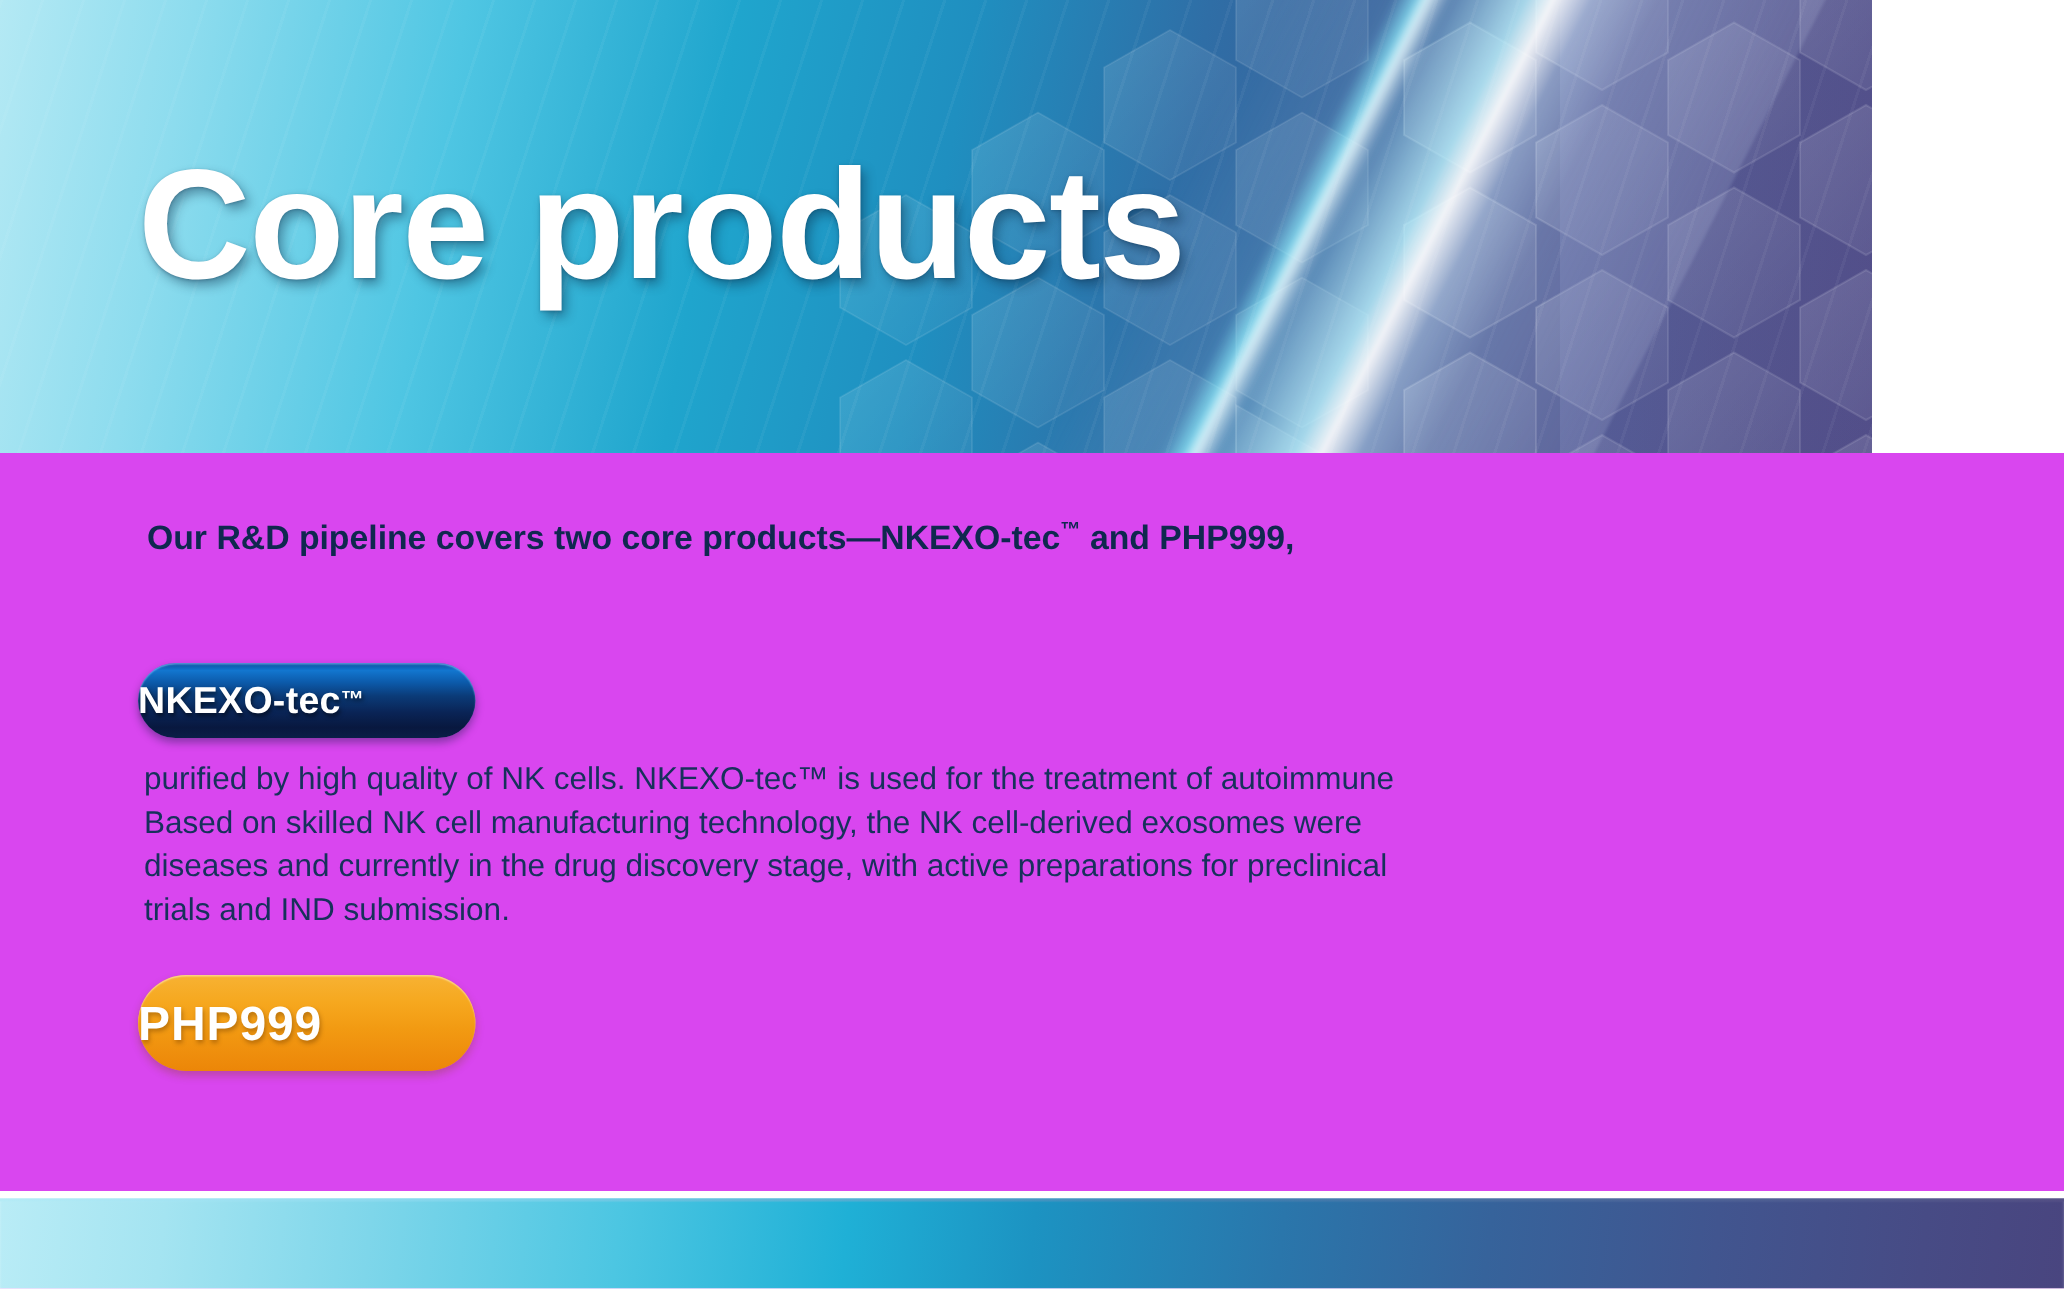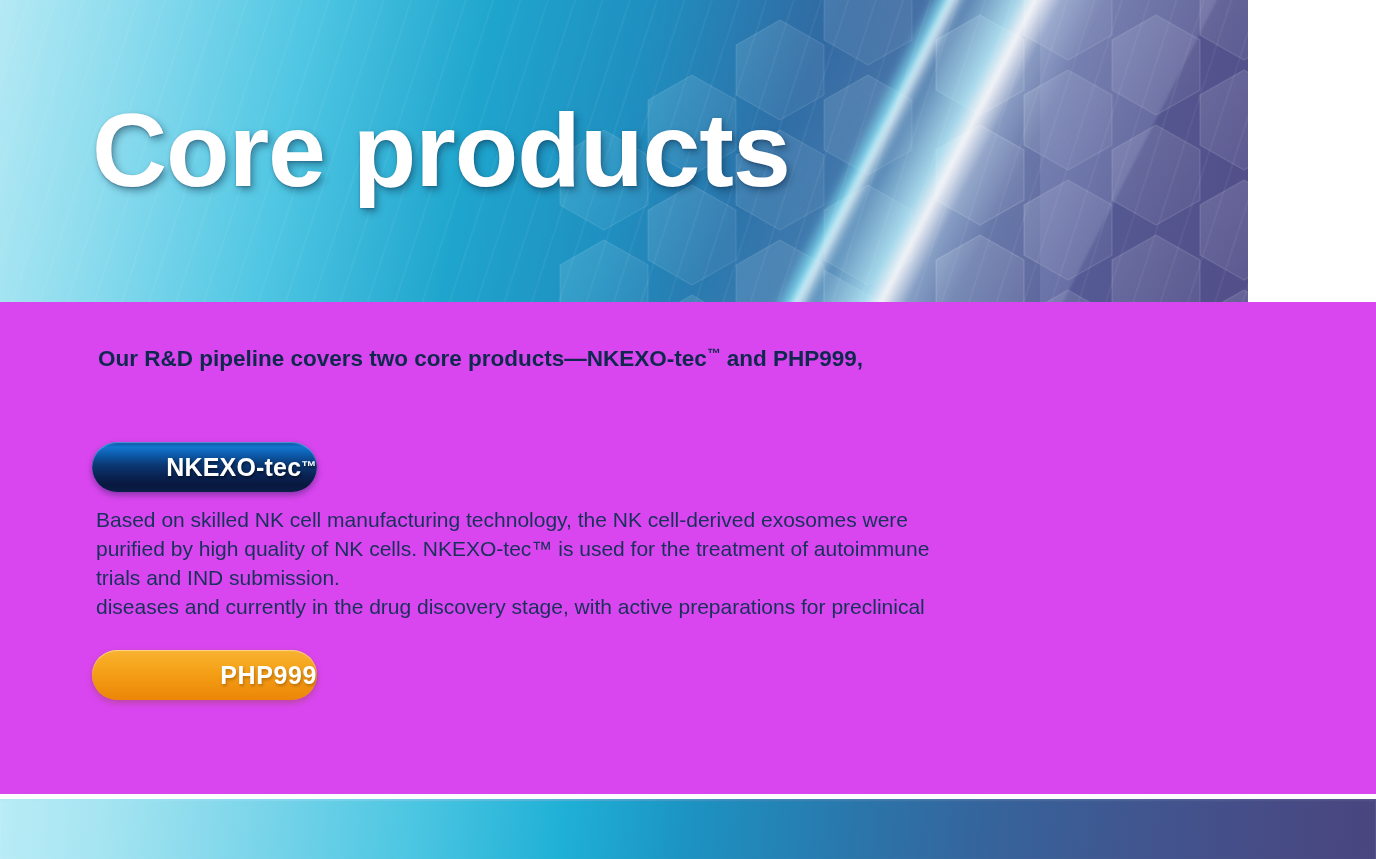--- a/index.html
+++ b/index.html
@@ -153,21 +153,21 @@
     font-size:0.60em;
     vertical-align:super;
     line-height:0;
   }
 
   
   .badge {
     position:absolute;
     display:flex;
     align-items:center;
-    justify-content:flex-end;
+    justify-content:flex-start;
     border-radius:999px;
     font-weight:bold;
     color:#ffffff;
     white-space:nowrap;
   }
 
   .badge sup {
     font-size:0.62em;
     vertical-align:super;
     line-height:0;
@@ -190,22 +190,22 @@
         #0a1e47 100%);
     box-shadow:0 3px 6px rgba(10,25,60,0.40),
                inset 0 1px 1px rgba(150,205,255,0.55);
     text-shadow:1px 2px 3px rgba(0,0,0,0.55);
   }
 
   .badge-php {
     left:92px;
     top:348px;
     width:225px;
-    height:50px;
-    font-size:25px;
+    height:64px;
+    font-size:32px;
     letter-spacing:0.6px;
     background:linear-gradient(180deg,
         #f7b233 0%,
         #f6a81f 28%,
         #f29a12 56%,
         #ef8f0d 80%,
         #ec8608 100%);
     box-shadow:0 3px 6px rgba(120,70,10,0.32),
                inset 0 1px 1px rgba(255,232,180,0.65);
     text-shadow:1px 2px 3px rgba(120,65,0,0.45);
@@ -329,24 +329,24 @@
     <div class="intro">
       <span class="ln"><span>Our R&amp;D pipeline covers two core products—NKEXO-tec</span><sup>™</sup><span> and PHP999,</span></span>
     </div>
 
     <div class="badge badge-nkexo">
         <span>NKEXO-tec</span>
         <sup>™</sup>
       </div>
 
     <div class="para para-nkexo">
+      <span class="ln"><span>purified by high quality of NK cells. NKEXO-tec</span><span>™ is used for the treatment of autoimmune</span></span>
       <span class="ln">Based on skilled NK cell manufacturing technology, the NK cell-derived exosomes were</span>
-      <span class="ln"><span>purified by high quality of NK cells. NKEXO-tec</span><span>™ is used for the treatment of autoimmune</span></span>
+      <span class="ln">diseases and currently in the drug discovery stage, with active preparations for preclinical</span>
       <span class="ln">trials and IND submission.</span>
-      <span class="ln">diseases and currently in the drug discovery stage, with active preparations for preclinical</span>
     </div>
 
     <div class="badge badge-php">
         <span>PHP999</span>
       </div>
 
 
   </div>
 
   <div class="footer-bar">

